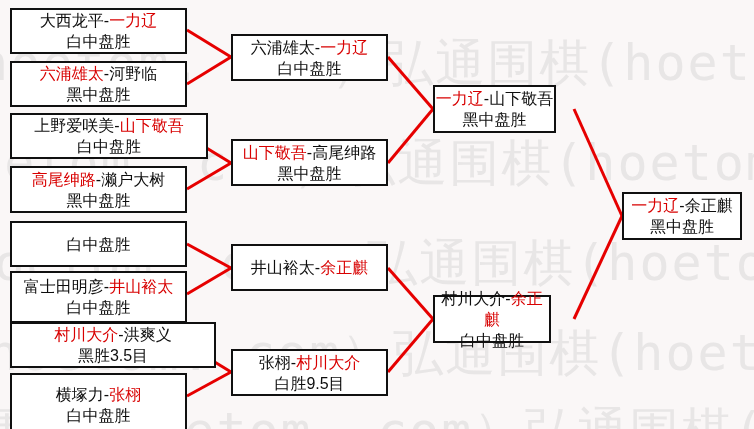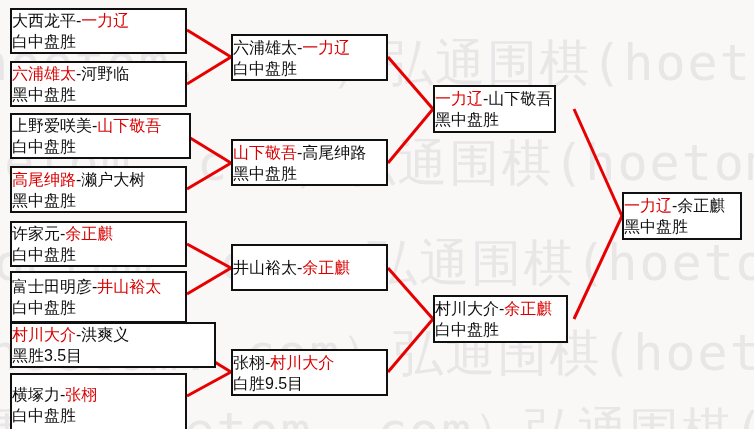--- a/index.html
+++ b/index.html
@@ -12,21 +12,21 @@
   .wm-row{
     position:absolute;white-space:nowrap;
     font-family:"DejaVu Sans Mono","Liberation Mono",monospace;
     font-size:50px;color:#e8e6e6;letter-spacing:2px;
   }
   svg.lines{position:absolute;left:0;top:0;z-index:1;}
   .box{
     position:absolute;z-index:2;box-sizing:border-box;
     background:#ffffff;border:2px solid #101010;
     display:flex;flex-direction:column;align-items:center;justify-content:center;
-    font-size:16px;line-height:21px;color:#0d0d0d;
+    font-size:16px;line-height:21px;color:#0d0d0d;text-align:center;
   }
   .box .players,.box .result{width:100%;}
   .box[data-winner="p1"] .p1{color:#d80000;}
   .box[data-winner="p2"] .p2{color:#d80000;}
 </style>
 </head>
 <body>
 
 <div id="stage">
 
@@ -58,30 +58,29 @@
   </svg>
 
   <div class="box" style="left:10px;top:8px;width:177px;height:46px" data-winner="p2">
     <div class="players"><span class="p1">大西龙平</span><span class="sep">-</span><span class="p2">一力辽</span></div>
     <div class="result">白中盘胜</div>
   </div>
   <div class="box" style="left:10px;top:61px;width:177px;height:46px" data-winner="p1">
     <div class="players"><span class="p1">六浦雄太</span><span class="sep">-</span><span class="p2">河野临</span></div>
     <div class="result">黑中盘胜</div>
   </div>
-  <div class="box" style="left:10px;top:113px;width:181px;height:46px" data-winner="p2">
+  <div class="box" style="left:10px;top:113px;width:198px;height:46px" data-winner="p2">
     <div class="players"><span class="p1">上野爱咲美</span><span class="sep">-</span><span class="p2">山下敬吾</span></div>
     <div class="result">白中盘胜</div>
   </div>
   <div class="box" style="left:10px;top:166px;width:177px;height:47px" data-winner="p1">
     <div class="players"><span class="p1">高尾绅路</span><span class="sep">-</span><span class="p2">濑户大树</span></div>
     <div class="result">黑中盘胜</div>
   </div>
   <div class="box" style="left:10px;top:221px;width:177px;height:46px" data-winner="p2">
-    <div class="players"><span class="p1">许家元</span><span class="sep">-</span><span class="p2">余正麒</span></div>
     <div class="result">白中盘胜</div>
   </div>
   <div class="box" style="left:10px;top:271px;width:177px;height:52px" data-winner="p2">
     <div class="players"><span class="p1">富士田明彦</span><span class="sep">-</span><span class="p2">井山裕太</span></div>
     <div class="result">白中盘胜</div>
   </div>
   <div class="box" style="left:10px;top:322px;width:206px;height:46px" data-winner="p1">
     <div class="players"><span class="p1">村川大介</span><span class="sep">-</span><span class="p2">洪爽义</span></div>
     <div class="result">黑胜3.5目</div>
   </div>
@@ -103,21 +102,21 @@
   </div>
   <div class="box" style="left:231px;top:349px;width:157px;height:47px" data-winner="p2">
     <div class="players"><span class="p1">张栩</span><span class="sep">-</span><span class="p2">村川大介</span></div>
     <div class="result">白胜9.5目</div>
   </div>
 
   <div class="box" style="left:433px;top:85px;width:123px;height:48px" data-winner="p1">
     <div class="players"><span class="p1">一力辽</span><span class="sep">-</span><span class="p2">山下敬吾</span></div>
     <div class="result">黑中盘胜</div>
   </div>
-  <div class="box" style="left:433px;top:295px;width:135px;height:48px" data-winner="p2">
+  <div class="box" style="left:433px;top:295px;width:118px;height:48px" data-winner="p2">
     <div class="players"><span class="p1">村川大介</span><span class="sep">-</span><span class="p2">余正麒</span></div>
     <div class="result">白中盘胜</div>
   </div>
 
   <div class="box" style="left:622px;top:192px;width:120px;height:48px" data-winner="p1">
     <div class="players"><span class="p1">一力辽</span><span class="sep">-</span><span class="p2">余正麒</span></div>
     <div class="result">黑中盘胜</div>
   </div>
 
 </div>

